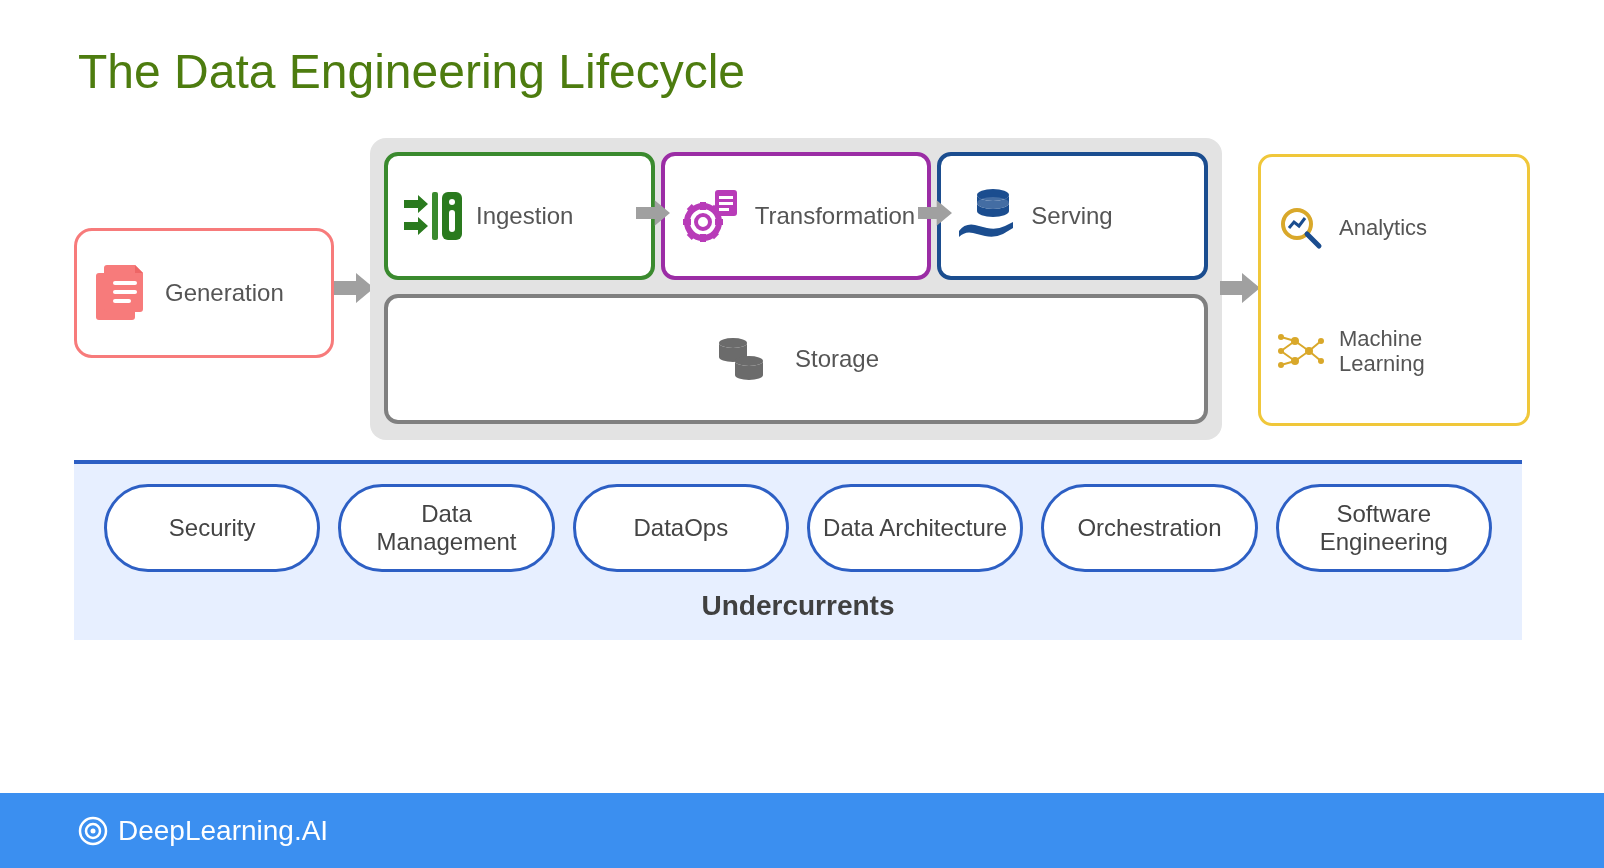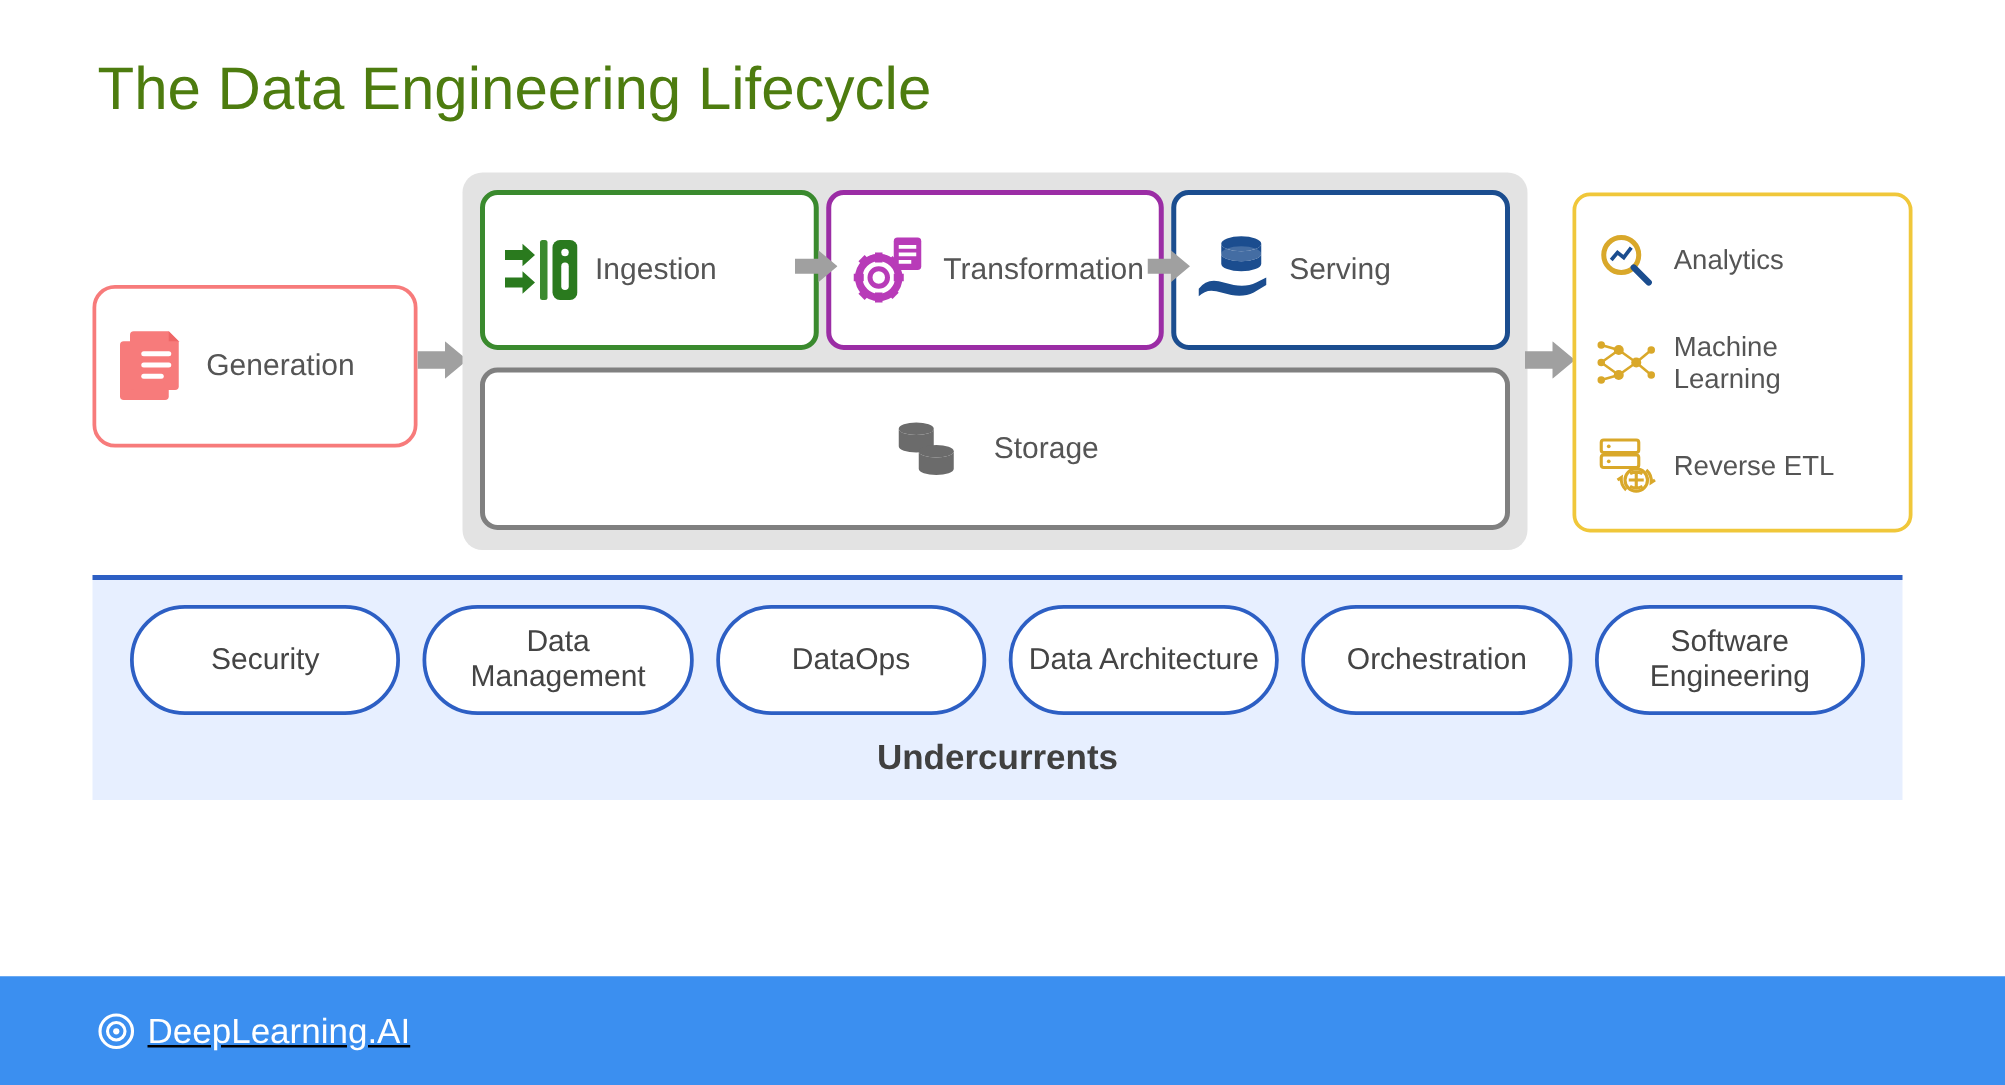--- a/index.html
+++ b/index.html
@@ -158,26 +158,25 @@
     font-size: 28px;
     font-weight: bold;
     color: #404040;
   }
   
   .footer {
     position: absolute;
     bottom: 0;
     left: 0;
     width: 100%;
-    height: 87px;
+    height: 75px;
     background: #3b8ff0;
     display: flex;
     align-items: center;
     padding-left: 78px;
-    text-decoration: underline;
   }
   .footer-logo {
     display: flex;
     align-items: center;
     gap: 10px;
     color: #fff;
     font-size: 28px;
     font-weight: 400;
   }
   .icon { flex-shrink: 0; display: inline-flex; }
@@ -334,36 +333,20 @@
             <circle cx="18" cy="14" r="4"></circle>
               <circle cx="18" cy="34" r="4"></circle>
             <circle cx="32" cy="24" r="4"></circle>
             <circle cx="44" cy="14" r="3"></circle>
               <circle cx="44" cy="34" r="3"></circle>
           </g>
         </svg>
       </span>
       <span class="label-sm">Machine Learning</span>
     </div>
-    <div class="out-item">
-      <span class="icon">
-        <svg width="48" height="48" viewBox="0 0 48 48">
-          <rect x="4" y="4" width="30" height="10" rx="2" fill="none" stroke="#d9a82a" stroke-width="2.5"></rect>
-          <rect x="4" y="16" width="30" height="10" rx="2" fill="none" stroke="#d9a82a" stroke-width="2.5"></rect>
-          <circle cx="10" cy="9" r="1.5" fill="#d9a82a"></circle>
-            <circle cx="10" cy="21" r="1.5" fill="#d9a82a"></circle>
-          <g stroke="#d9a82a" stroke-width="2.5" fill="none">
-            <circle cx="32" cy="36" r="9"></circle>
-            <path d="M26 36 h12 M32 30 v12 M27 31 q5 -3 10 0 M27 41 q5 3 10 0"></path>
-          </g>
-          <path d="M40 28 a12 12 0 0 1 4 10 l3 -2 M24 44 a12 12 0 0 1 -4 -10 l-3 2" stroke="#d9a82a" stroke-width="2.5" fill="none"></path>
-        </svg>
-      </span>
-      <span class="label-sm">Reverse ETL</span>
-    </div>
   </div>
 </div>
 
 <div class="under-wrap">
   <div class="under-bar"></div>
   <div class="under-bg">
     <div class="pill-row">
       <div class="pill">Security</div>
       <div class="pill">Data Management</div>
       <div class="pill">DataOps</div>

